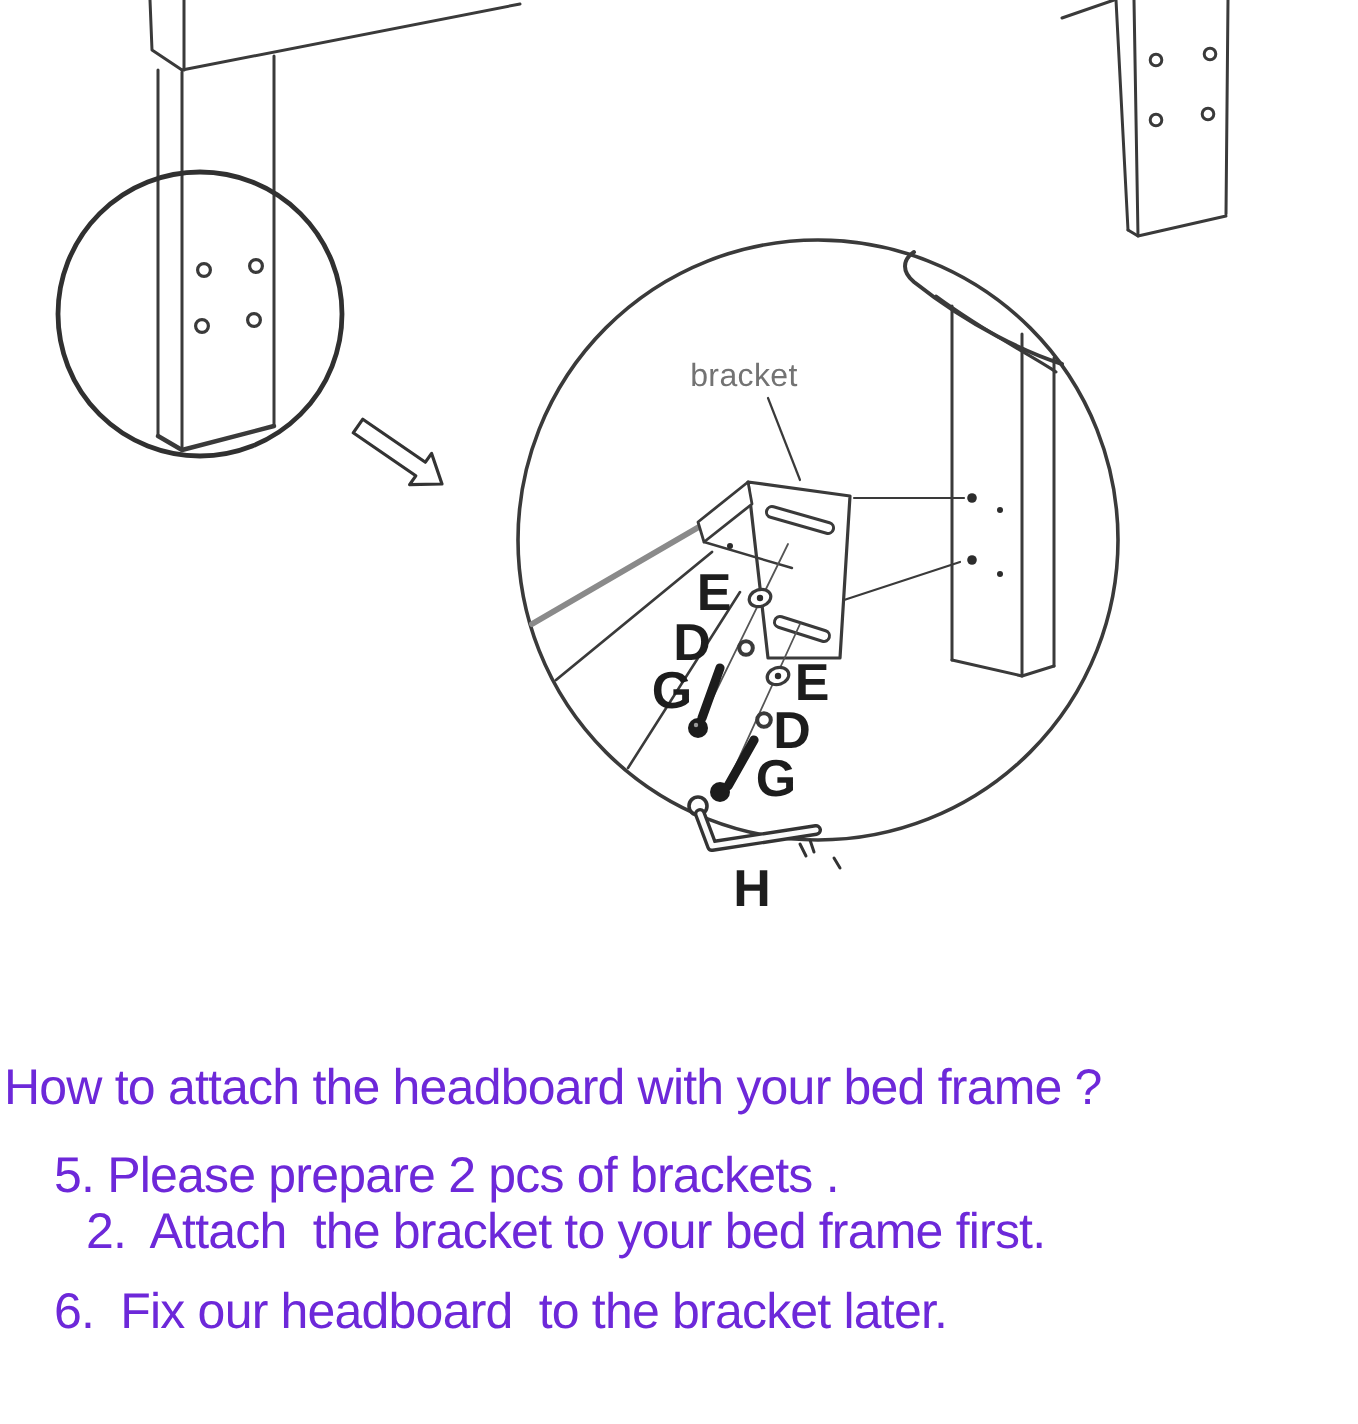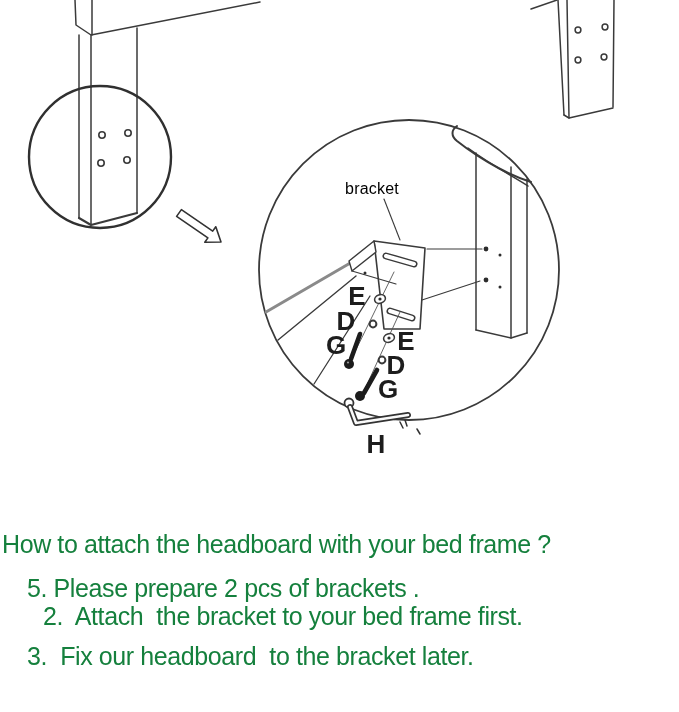--- a/index.html
+++ b/index.html
@@ -7,25 +7,25 @@
     position:relative;width:679px;height:712px;background:#ffffff;overflow:hidden;
     font-family:"Liberation Sans",sans-serif;color:#1b1b1b;
   }
   .stage svg{position:absolute;left:0;top:0;}
   .plabel{
     position:absolute;transform:translate(-50%,-50%);
     font-family:"Liberation Sans",sans-serif;
     font-size:26px;font-weight:600;color:#1d1d1d;line-height:1;
     white-space:pre;
   }
-  .plabel.small{font-size:16px;font-weight:400;color:#000000;letter-spacing:0.2px;}
+  .plabel.small{font-size:16px;font-weight:400;color:#737373;letter-spacing:0.2px;}
   .doc-line{
     position:absolute;white-space:pre;
     font-family:"Liberation Sans",sans-serif;
-    font-size:25px;font-weight:400;color:#15803d;
+    font-size:25px;font-weight:400;color:#6d28d9;
     letter-spacing:-0.4px;line-height:1.1;
   }
 </style>
 </head>
 <body>
 
 <div class="stage">
 
   <svg width="679" height="520" viewBox="0 0 679 520" fill="none" stroke="#3a3a3a" stroke-width="1.5" stroke-linecap="round" stroke-linejoin="round">
 
@@ -143,15 +143,15 @@
   <div class="plabel" style="left:346px;top:321px;">D</div>
   <div class="plabel" style="left:336px;top:345px;">G</div>
   <div class="plabel" style="left:406px;top:341px;">E</div>
   <div class="plabel" style="left:396px;top:365px;">D</div>
   <div class="plabel" style="left:388px;top:389px;">G</div>
   <div class="plabel" style="left:376px;top:444px;">H</div>
 
   <div class="doc-line" style="left:2px;top:531px;">How to attach the headboard with your bed frame ?</div>
   <div class="doc-line" style="left:27px;top:575px;">5. Please prepare 2 pcs of brackets .</div>
   <div class="doc-line" style="left:27px;top:603px;margin-left:16px;">2.  Attach  the bracket to your bed frame first.</div>
-  <div class="doc-line" style="left:27px;top:643px;">3.  Fix our headboard  to the bracket later.</div>
+  <div class="doc-line" style="left:27px;top:643px;">6.  Fix our headboard  to the bracket later.</div>
 
 </div>
 
 </body></html>

